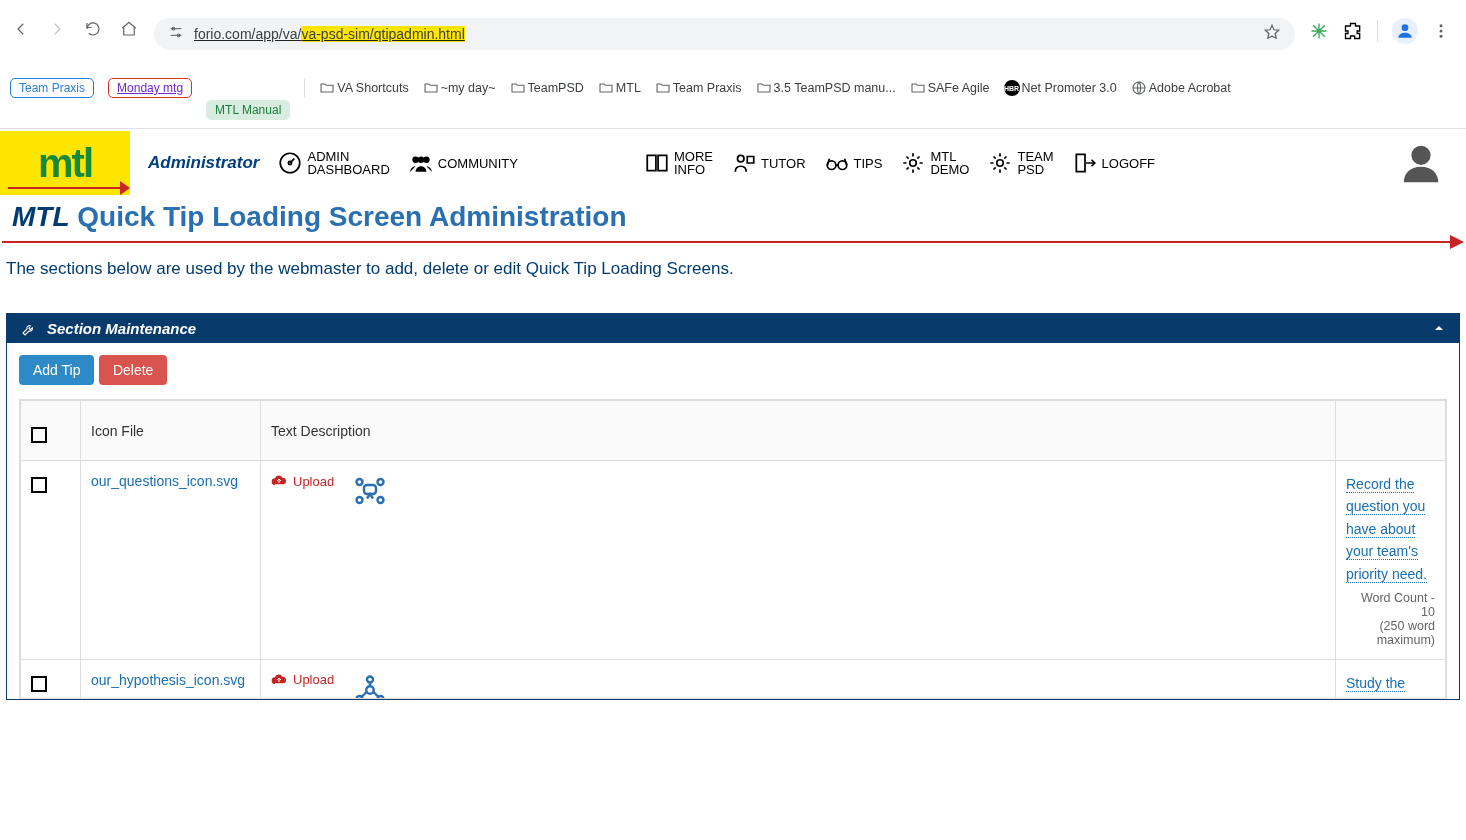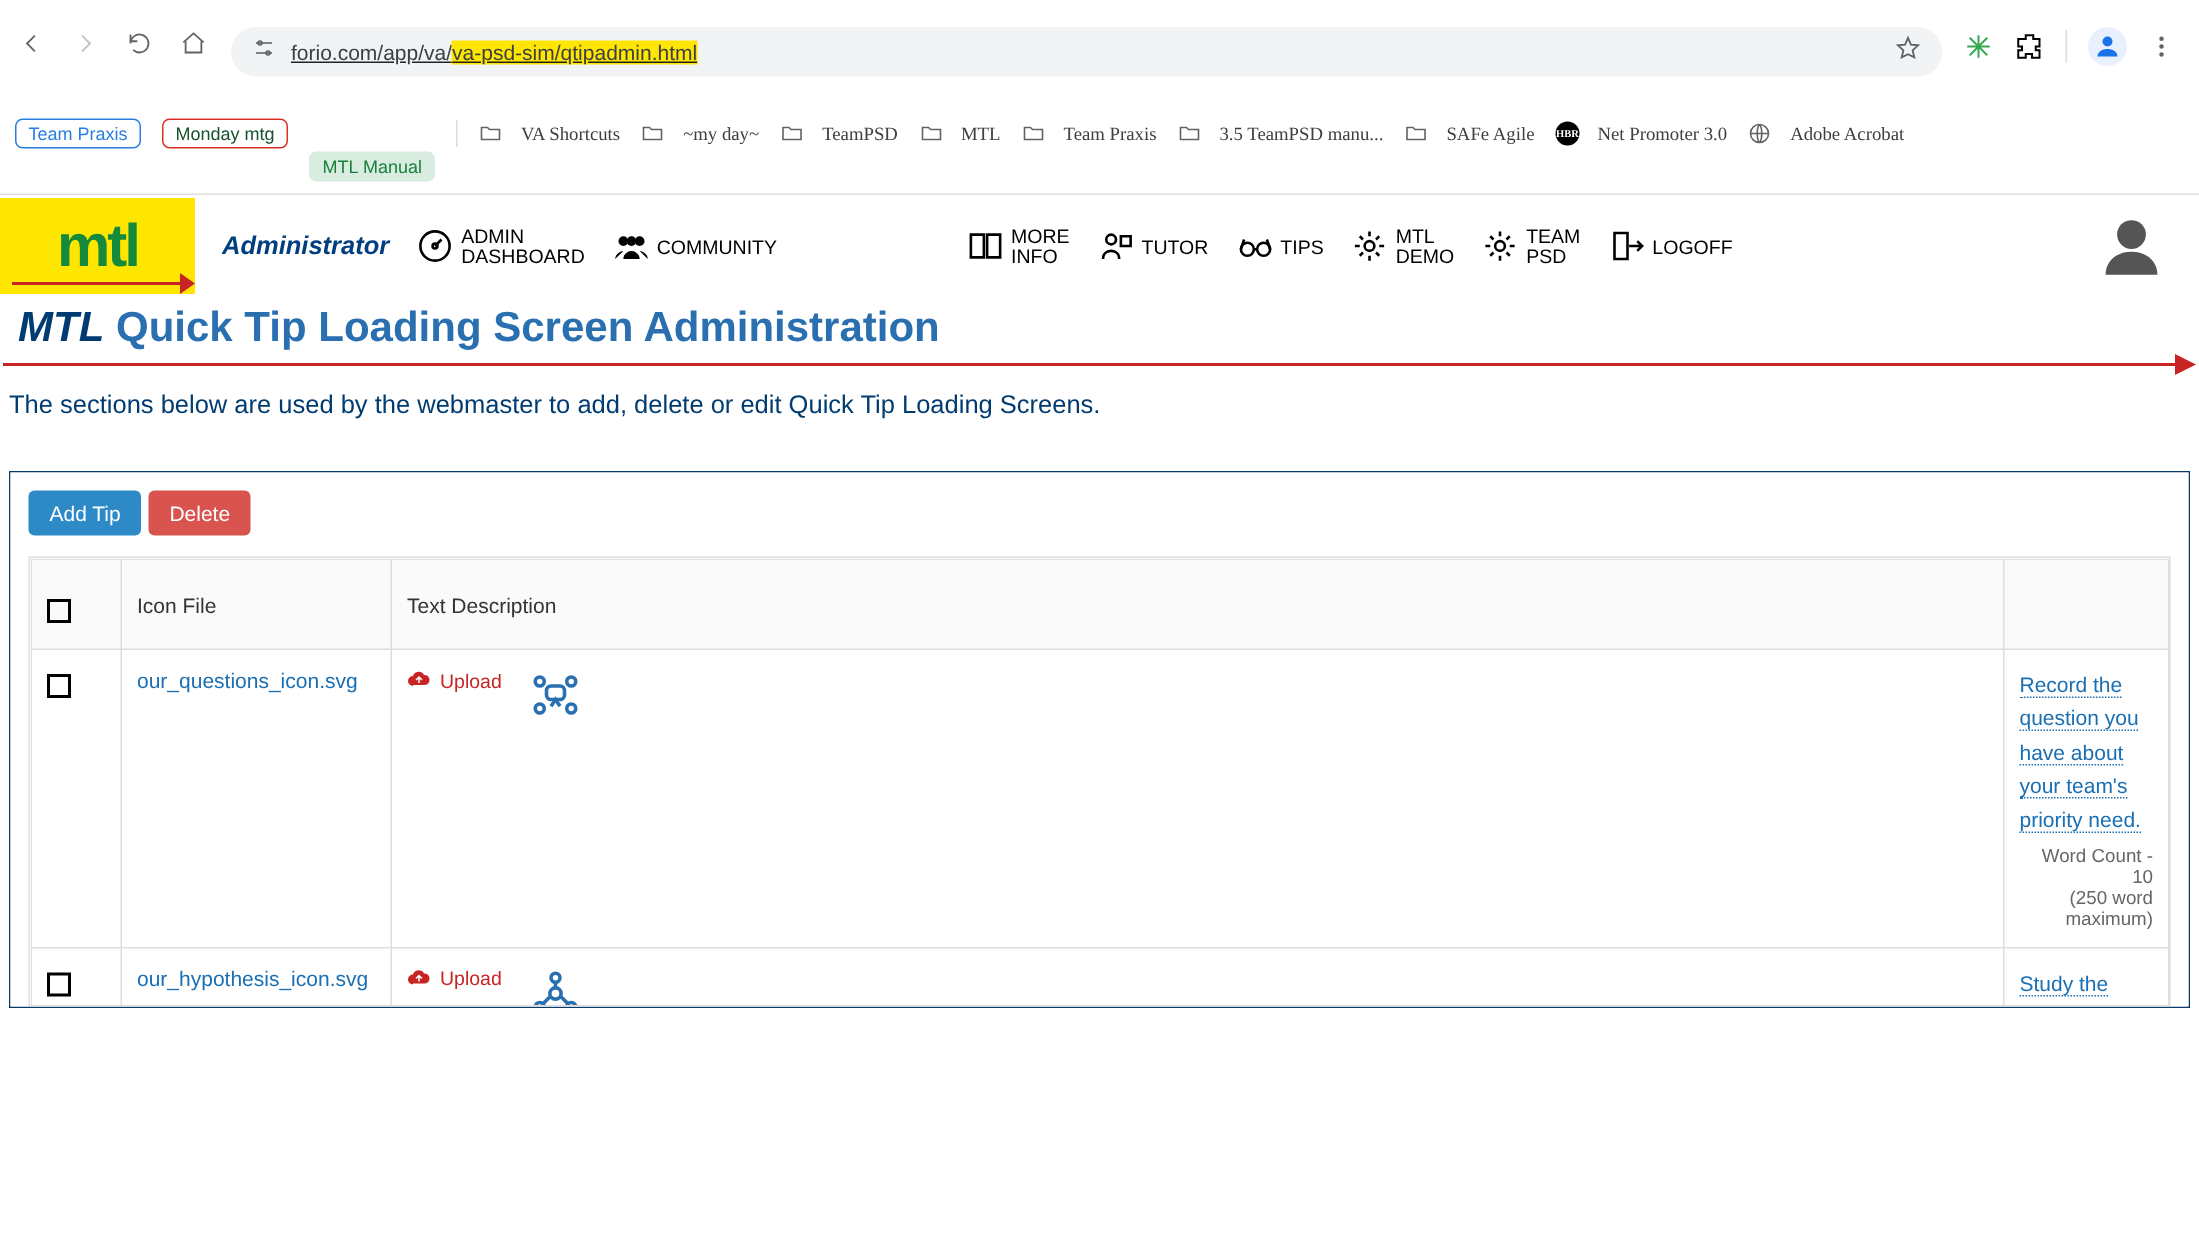--- a/index.html
+++ b/index.html
@@ -83,25 +83,25 @@
     font-size:12.5px;
     color:var(--bookmark-grey);
   }
   .bm-badge{
     padding:2px 8px;
     border-radius:5px;
     border:1px solid transparent;
     font-size:12px;
   }
   .bm-badge.blue{border-color:#2a7de1;color:#2a7de1;background:#fff;}
-  .bm-badge.red {border-color:#d93025;color:#14532d;background:#fff;}
+  .bm-badge.red {border-color:#d93025;color:#6d28d9;background:#fff;text-decoration:underline;}
   .bm-badge.green{background:#d8ece0;border-color:#d8ece0;color:#1a7f3b;margin-top:44px;}
   .bm-sep{width:1px;height:18px;background:#dadce0;}
   .bm-item{
-    display:flex;align-items:center;gap:12px;font-family:Liberation Serif, serif;
+    display:flex;align-items:center;gap:2px;
   }
   .bm-item .folder{width:16px;height:16px;color:var(--folder-grey);}
   .bm-item .round-hbr{
     width:16px;height:16px;border-radius:50%;
     background:#000;color:#fff;font-size:7px;font-weight:bold;
     display:flex;align-items:center;justify-content:center;
   }
   .bm-item .globe{width:16px;height:16px;color:var(--folder-grey);}
   
   .app-nav{
@@ -517,20 +517,33 @@
   <span>Quick Tip Loading Screen Administration</span>
 </div>
 <div class="title-rule">
   <div class="line"></div>
     <div class="arrow"></div>
 </div>
 <div class="page-subtitle">The sections below are used by the webmaster to add, delete or edit Quick Tip Loading Screens.</div>
 
 <div class="panel-wrapper">
 <div class="panel">
+  <div class="panel-header">
+    <span class="wrench stroke">
+      <svg viewBox="0 0 24 24">
+            <path d="M14 7a4 4 0 0 0-5 5l-6 6 3 3 6-6a4 4 0 0 0 5-5l-3 3-2-2z"></path>
+          </svg>
+    </span>
+    <span>Section Maintenance</span>
+    <span class="collapse fill">
+      <svg viewBox="0 0 24 24">
+            <path d="M4 16l8-8 8 8z"></path>
+          </svg>
+    </span>
+  </div>
   <div class="panel-body">
     <button class="btn btn-blue">Add Tip</button>
     <button class="btn btn-red">Delete</button>
 
     <div class="table-scroll">
       <table class="tips">
         <thead>
           <tr>
             <th class="col-check">
               <input type="checkbox" style="">

